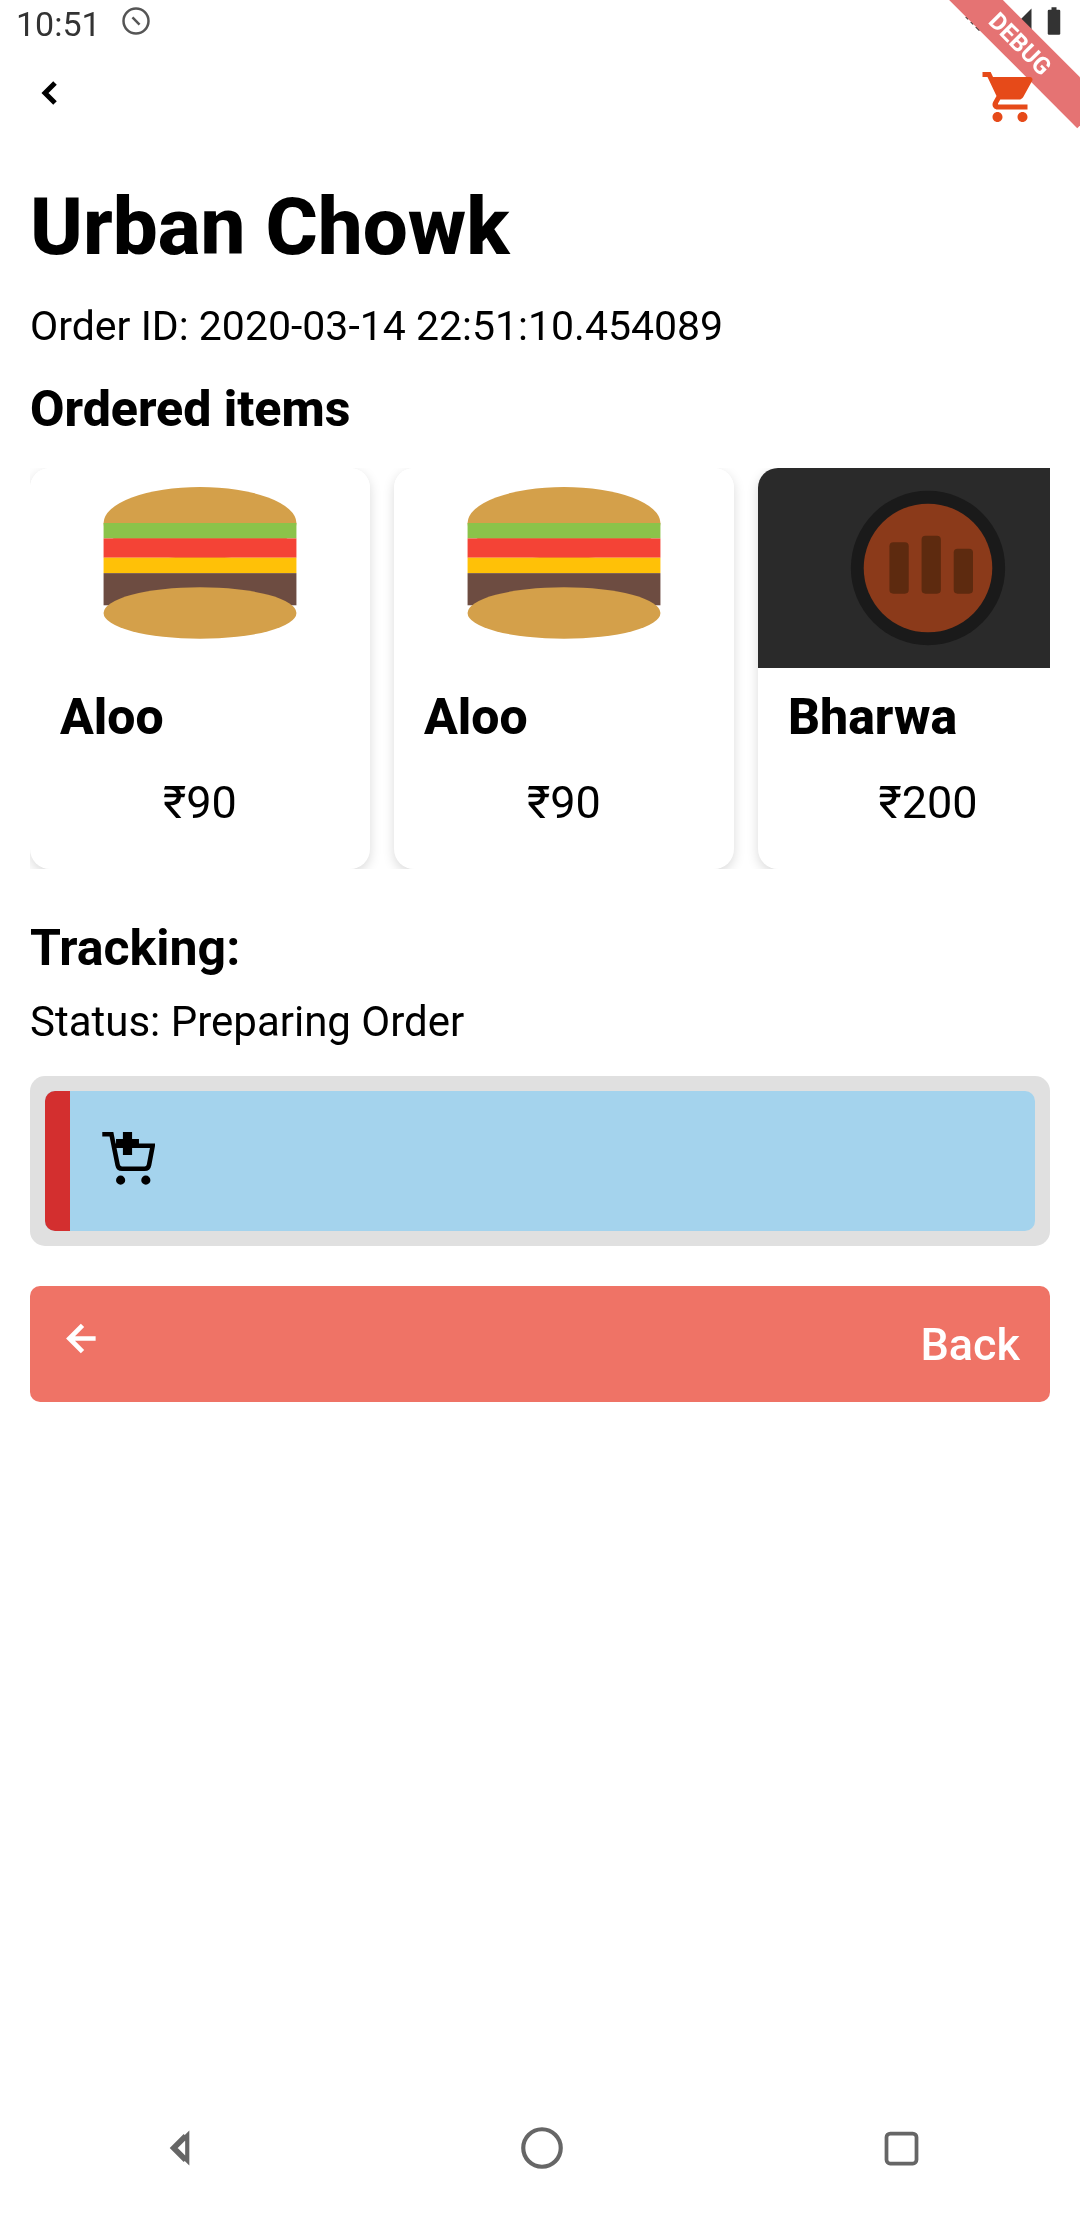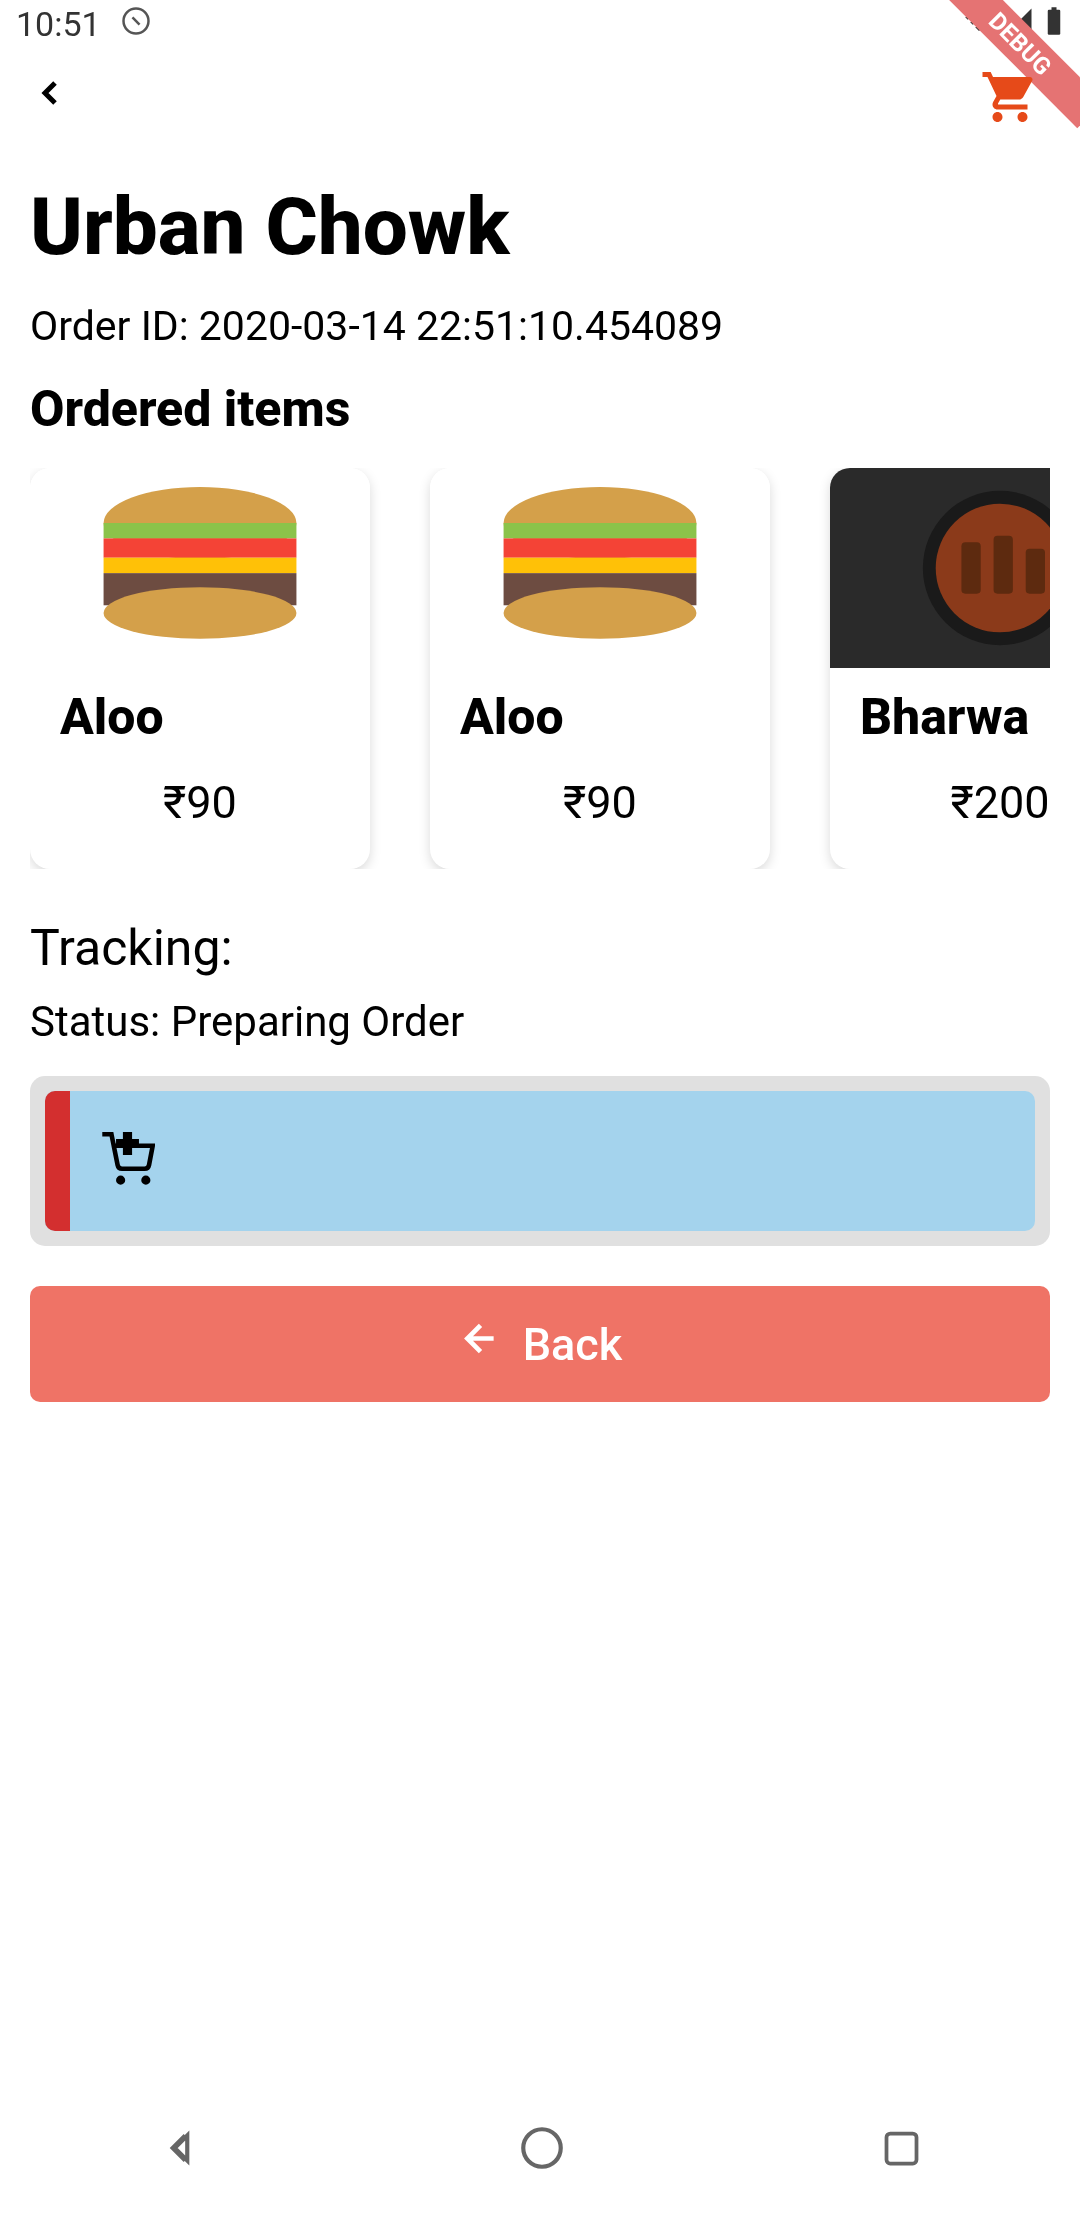--- a/index.html
+++ b/index.html
@@ -90,21 +90,21 @@
       color: #000;
       margin-top: 28px;
     }
     .section-title {
       font-size: 50px;
       font-weight: 800;
       margin-top: 30px;
     }
     .items-scroll {
       display: flex;
-      gap: 60px;
+      gap: 24px;
       margin-top: 30px;
       overflow-x: hidden;
     }
     .item-card {
       width: 340px;
       flex-shrink: 0;
       background: #fff;
       border-radius: 20px;
       box-shadow: 0 4px 12px rgba(0,0,0,0.15);
       overflow: hidden;
@@ -130,21 +130,21 @@
       white-space: nowrap;
       overflow: hidden;
     }
     .item-price {
       font-size: 45px;
       text-align: center;
       margin-top: 10px;
     }
     .tracking-title {
       font-size: 50px;
-      font-weight: 400;
+      font-weight: 700;
       margin-top: 50px;
     }
     .status-text {
       font-size: 42px;
       margin-top: 20px;
     }
     .progress-container {
       margin-top: 30px;
       background: #e0e0e0;
       border-radius: 15px;
@@ -172,21 +172,21 @@
       background: #ef7366;
       color: #fff;
       border: none;
       border-radius: 10px;
       width: 100%;
       padding: 30px;
       font-size: 45px;
       font-weight: 500;
       display: flex;
       align-items: center;
-      justify-content: center;
+      justify-content: space-between;
       gap: 20px;
     }
     .nav-bar {
       position: absolute;
       bottom: 0;
       left: 0;
       right: 0;
       height: 140px;
       display: flex;
       justify-content: space-around;

